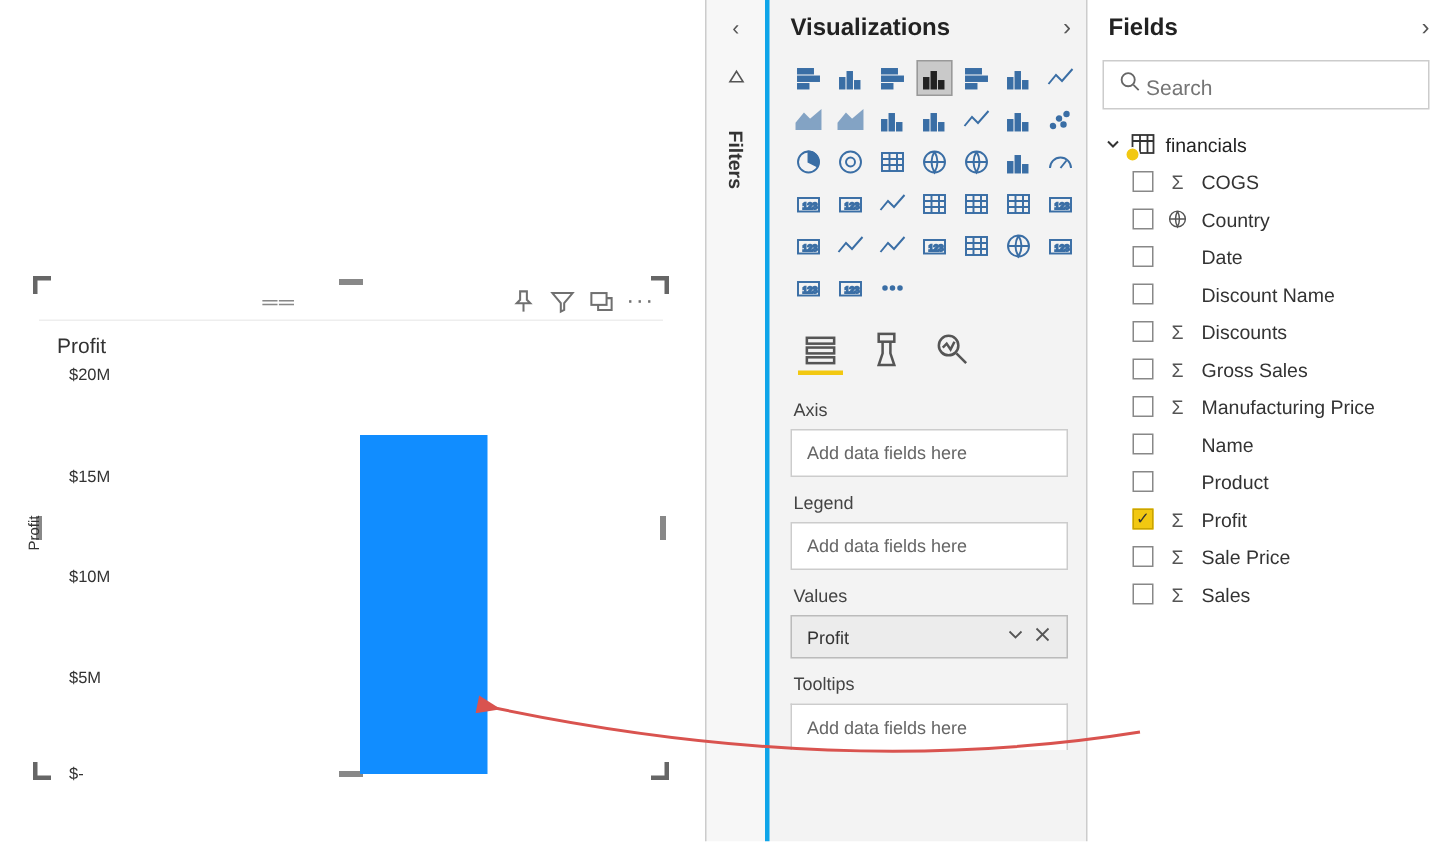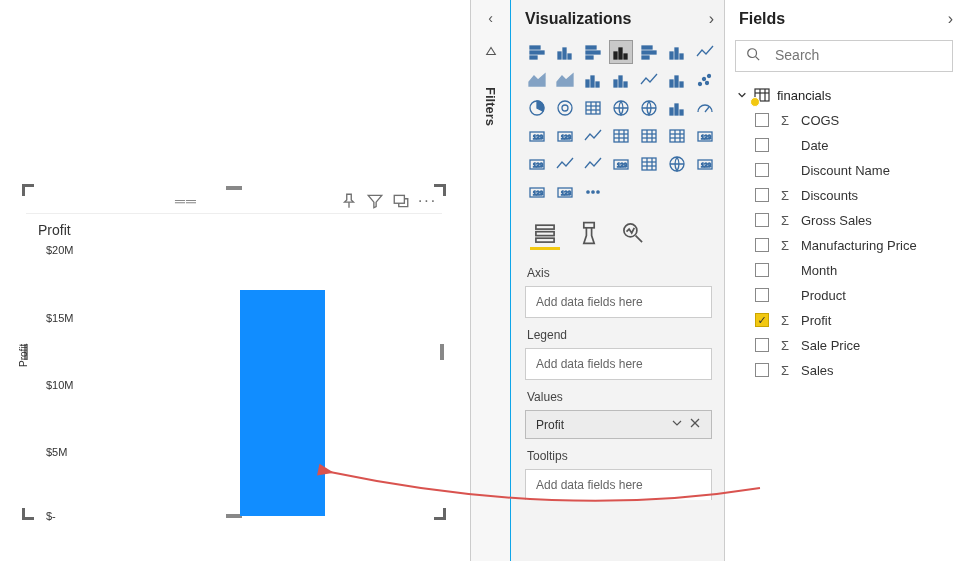--- a/index.html
+++ b/index.html
@@ -32,21 +32,21 @@
   .y-axis-label { position:absolute; left:-24px; top: 50%; transform: rotate(-90deg) translateX(15px); transform-origin: left top; font-size:10px; color:#333; }
   .y-tick { position:absolute; left: 4px; font-size:11px; color:#333; transform: translateY(-50%); }
   .bar { position:absolute; background:#118dff; }
 
   
   .filters-rail { position:absolute; left: 470px; top:0; width:40px; height:561px; border-left:1px solid #ccc; background:#f7f7f7; display:flex; flex-direction:column; align-items:center; padding-top:10px; gap:18px; }
   .filters-rail .chev { font-size:14px; color:#555; }
   .filters-label { writing-mode: vertical-rl; font-size:13px; font-weight:600; color:#333; margin-top:8px; }
 
   
-  .viz-pane { position:absolute; left:510px; top:0; width:214px; height:561px; border-left:1px solid #0ea5e9; background:#f3f3f3; display:flex; flex-direction:column; }
+  .viz-pane { position:absolute; left:510px; top:0; width:214px; height:561px; border-left:3px solid #0ea5e9; background:#f3f3f3; display:flex; flex-direction:column; }
   .pane-header { display:flex; align-items:center; justify-content:space-between; padding:10px 10px 12px 14px; }
   .pane-title { font-size:16px; font-weight:600; color:#222; }
   .pane-chev { color:#555; font-size:16px; }
 
   .viz-grid { padding: 0 10px 6px 14px; display:grid; grid-template-columns: repeat(7, 24px); grid-auto-rows: 24px; gap:4px 4px; }
   .viz-icon { width:24px; height:24px; display:flex; align-items:center; justify-content:center; color:#3a6ea5; cursor:pointer; border:1px solid transparent; }
   .viz-icon.selected { background:#c9c9c9; border:1px solid #999; color:#222; }
   .viz-icon svg { width:20px; height:20px; }
 
   .tool-tabs { display:flex; gap:18px; padding: 10px 14px 6px 21px; align-items:center; }
@@ -54,21 +54,21 @@
   .tool-tab.active::after { content:""; position:absolute; bottom:-4px; left:-2px; width:30px; height:3px; background:#f2c811; }
 
   .field-wells { padding: 4px 12px 0 14px; overflow:hidden; }
   .well-label { font-size:12px; color:#444; margin: 10px 0 6px 2px; }
   .well-input { background:#fff; border:1px solid #ccc; font-size:12px; color:#666; padding:8px 10px; }
   .well-filled { background:#ececec; border:1px solid #bbb; font-size:12px; color:#333; padding:6px 10px; display:flex; align-items:center; justify-content:space-between; }
   .well-filled .wf-actions { display:flex; gap:6px; color:#555; }
 
   
   .fields-pane { position:absolute; left:724px; top:0; width:239px; height:561px; border-left:1px solid #ccc; background:#fff; display:flex; flex-direction:column; }
-  .search-box { margin: 0 10px 10px 10px; border:1px solid #ccc; background:#fff; display:flex; align-items:flex-start; gap:15px; padding:6px 10px; }
+  .search-box { margin: 0 10px 10px 10px; border:1px solid #ccc; background:#fff; display:flex; align-items:flex-end; gap:4px; padding:6px 10px; }
   .search-box input { border:none; outline:none; font-size:14px; flex:1; background:transparent; }
   .table-header { display:flex; align-items:center; gap:6px; padding: 4px 10px 8px 12px; font-size:13px; font-weight:400; color:#222; cursor:pointer; }
   .table-icon-wrap { position:relative; width:18px; height:18px; }
   .table-badge { position:absolute; bottom:-3px; left:-3px; width:10px; height:10px; background:#f2c811; border-radius:50%; border:1px solid #fff; }
 
   .field-list { padding: 0 8px 0 30px; display:flex; flex-direction:column; gap:9px; overflow:auto; }
   .field-row { display:flex; align-items:center; gap:8px; font-size:13px; color:#333; cursor:pointer; }
   .chk { width:14px; height:14px; border:1px solid #888; background:#fff; display:inline-flex; align-items:center; justify-content:center; }
   .chk.checked { background:#f2c811; border-color:#caa400; }
   .chk.checked::after { content:"✓"; font-size:11px; line-height:1; color:#333; }
@@ -475,20 +475,30 @@
   <div class="field-list" id="fieldList">
       <div class="field-row">
         <span class="chk"></span>
         <span class="type-icon">
           <span class="sigma">Σ</span>
         </span>
         <span>COGS</span>
       </div>
       <div class="field-row">
         <span class="chk"></span>
+        <span class="type-icon">
+          <svg width="14" height="14" viewBox="0 0 16 16" fill="none" stroke="#555" stroke-width="1.1">
+            <circle cx="8" cy="8" r="6"></circle>
+            <path d="M2 8 L14 8 M8 2 Q11 8 8 14 Q5 8 8 2"></path>
+          </svg>
+        </span>
+        <span>Country</span>
+      </div>
+      <div class="field-row">
+        <span class="chk"></span>
         <span class="type-icon"></span>
         <span>Date</span>
       </div>
       <div class="field-row">
         <span class="chk"></span>
         <span class="type-icon"></span>
         <span>Discount Name</span>
       </div>
       <div class="field-row">
         <span class="chk"></span>
@@ -507,21 +517,21 @@
       <div class="field-row">
         <span class="chk"></span>
         <span class="type-icon">
           <span class="sigma">Σ</span>
         </span>
         <span>Manufacturing Price</span>
       </div>
       <div class="field-row">
         <span class="chk"></span>
         <span class="type-icon"></span>
-        <span>Month</span>
+        <span>Name</span>
       </div>
       <div class="field-row">
         <span class="chk"></span>
         <span class="type-icon"></span>
         <span>Product</span>
       </div>
       <div class="field-row">
         <span class="chk checked"></span>
         <span class="type-icon">
           <span class="sigma">Σ</span>

